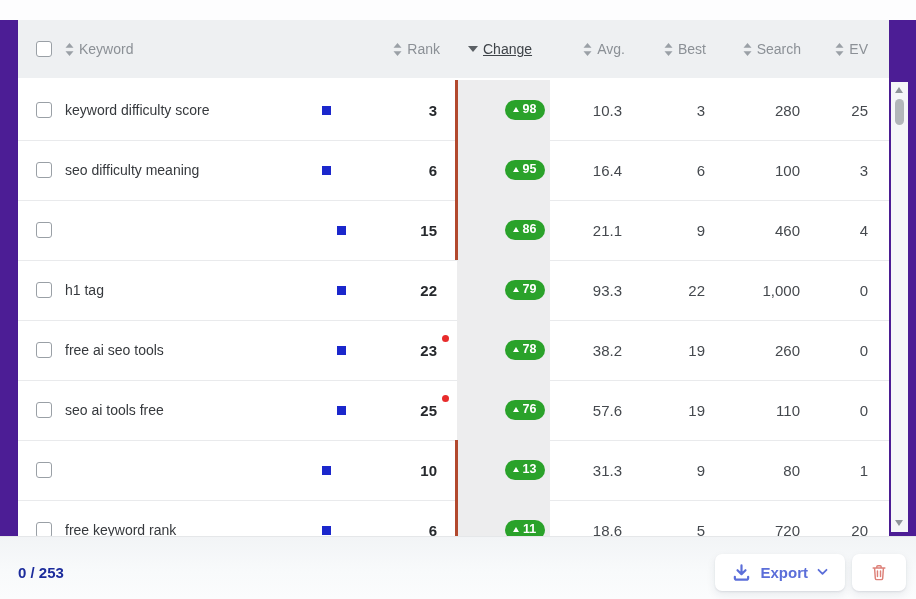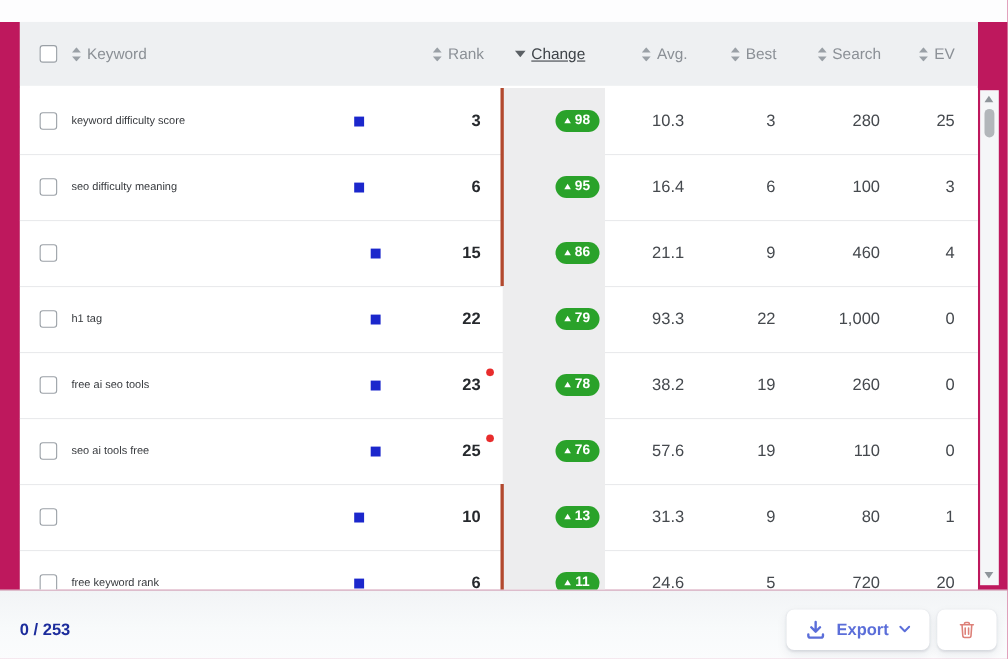--- a/index.html
+++ b/index.html
@@ -1,34 +1,34 @@
 <!DOCTYPE html>
 <html><head>
 <meta charset="utf-8">
 <style>
   html,body{margin:0;padding:0;}
   body{font-family:"Liberation Sans","DejaVu Sans",sans-serif;background:#e9eaec;}
-  .stage{position:relative;width:916px;height:599px;background:#be185d;overflow:hidden;}
+  .stage{position:relative;width:916px;height:599px;background:#4c1d95;overflow:hidden;}
   .topstrip{position:absolute;left:0;top:0;width:916px;height:20px;background:#fdfdfe;}
 
   
   .card{position:absolute;left:18px;top:20px;width:871px;height:516px;background:#fff;overflow:hidden;box-shadow:0 1px 2px rgba(20,30,50,.05);}
   .thead{position:absolute;left:0;top:0;right:0;height:58px;background:#eef0f2;}
   .tbody{position:absolute;left:0;top:60px;right:0;height:456px;background:#fff;}
 
   .change-strip{position:absolute;left:439px;top:0;width:93px;height:100%;background:#ededee;z-index:2;}
 
   .row{position:relative;height:60px;}
   .row + .row::before{content:"";position:absolute;left:0;right:0;top:0;height:1px;background:#e9eaec;z-index:1;}
   .row.redbar::after{content:"";position:absolute;left:437px;top:0;bottom:0;width:3px;background:#b2492e;z-index:4;}
 
   .cb{position:absolute;left:18px;top:50%;transform:translateY(-50%);width:16px;height:16px;background:#fff;border:1.5px solid #9aa0a6;border-radius:3px;box-sizing:border-box;cursor:pointer;}
   .hcb{top:50%;}
 
-  .kw{position:absolute;left:47px;top:50%;transform:translateY(-50%);font-size:10px;color:#36393d;white-space:nowrap;cursor:pointer;}
+  .kw{position:absolute;left:47px;top:50%;transform:translateY(-50%);font-size:14px;color:#36393d;white-space:nowrap;cursor:pointer;}
   .marker{position:absolute;left:304px;top:50%;margin-top:-4px;width:9px;height:9px;background:#1b27cc;}
   .row.far .marker{left:319px;}
   .rank{position:absolute;right:452px;top:50%;transform:translateY(-50%);font-size:15px;font-weight:700;color:#26292d;}
   .dot{display:none;position:absolute;left:424px;top:15px;width:7px;height:7px;border-radius:50%;background:#e82c2c;}
   .row.dotted .dot{display:block;}
 
   .chg{position:absolute;left:439px;top:0;width:93px;height:100%;display:flex;align-items:center;justify-content:center;}
   .badge{position:relative;z-index:3;display:inline-flex;align-items:center;background:#2aa22a;color:#fff;border-radius:11px;padding:3px 9px 4px 8px;font-size:12.5px;font-weight:700;line-height:1;margin-left:43px;}
   .tri{width:0;height:0;border-left:3.5px solid transparent;border-right:3.5px solid transparent;border-bottom:5px solid #fff;margin-right:4px;}
 
@@ -262,21 +262,21 @@
         <span class="kw">free keyword rank</span>
         <span class="marker"></span>
         <span class="rank">6</span>
 
         <span class="chg">
             <span class="badge">
               <i class="tri"></i>
               <span>11</span>
             </span>
           </span>
-        <span class="num avg">24.6</span>
+        <span class="num avg">18.6</span>
         <span class="num best">5</span>
         <span class="num search">720</span>
         <span class="num ev">20</span>
       </div>
     </div>
   </div>
 
   <div class="scrollbar">
     <i class="sb-up"></i>
     <i class="sb-thumb"></i>

